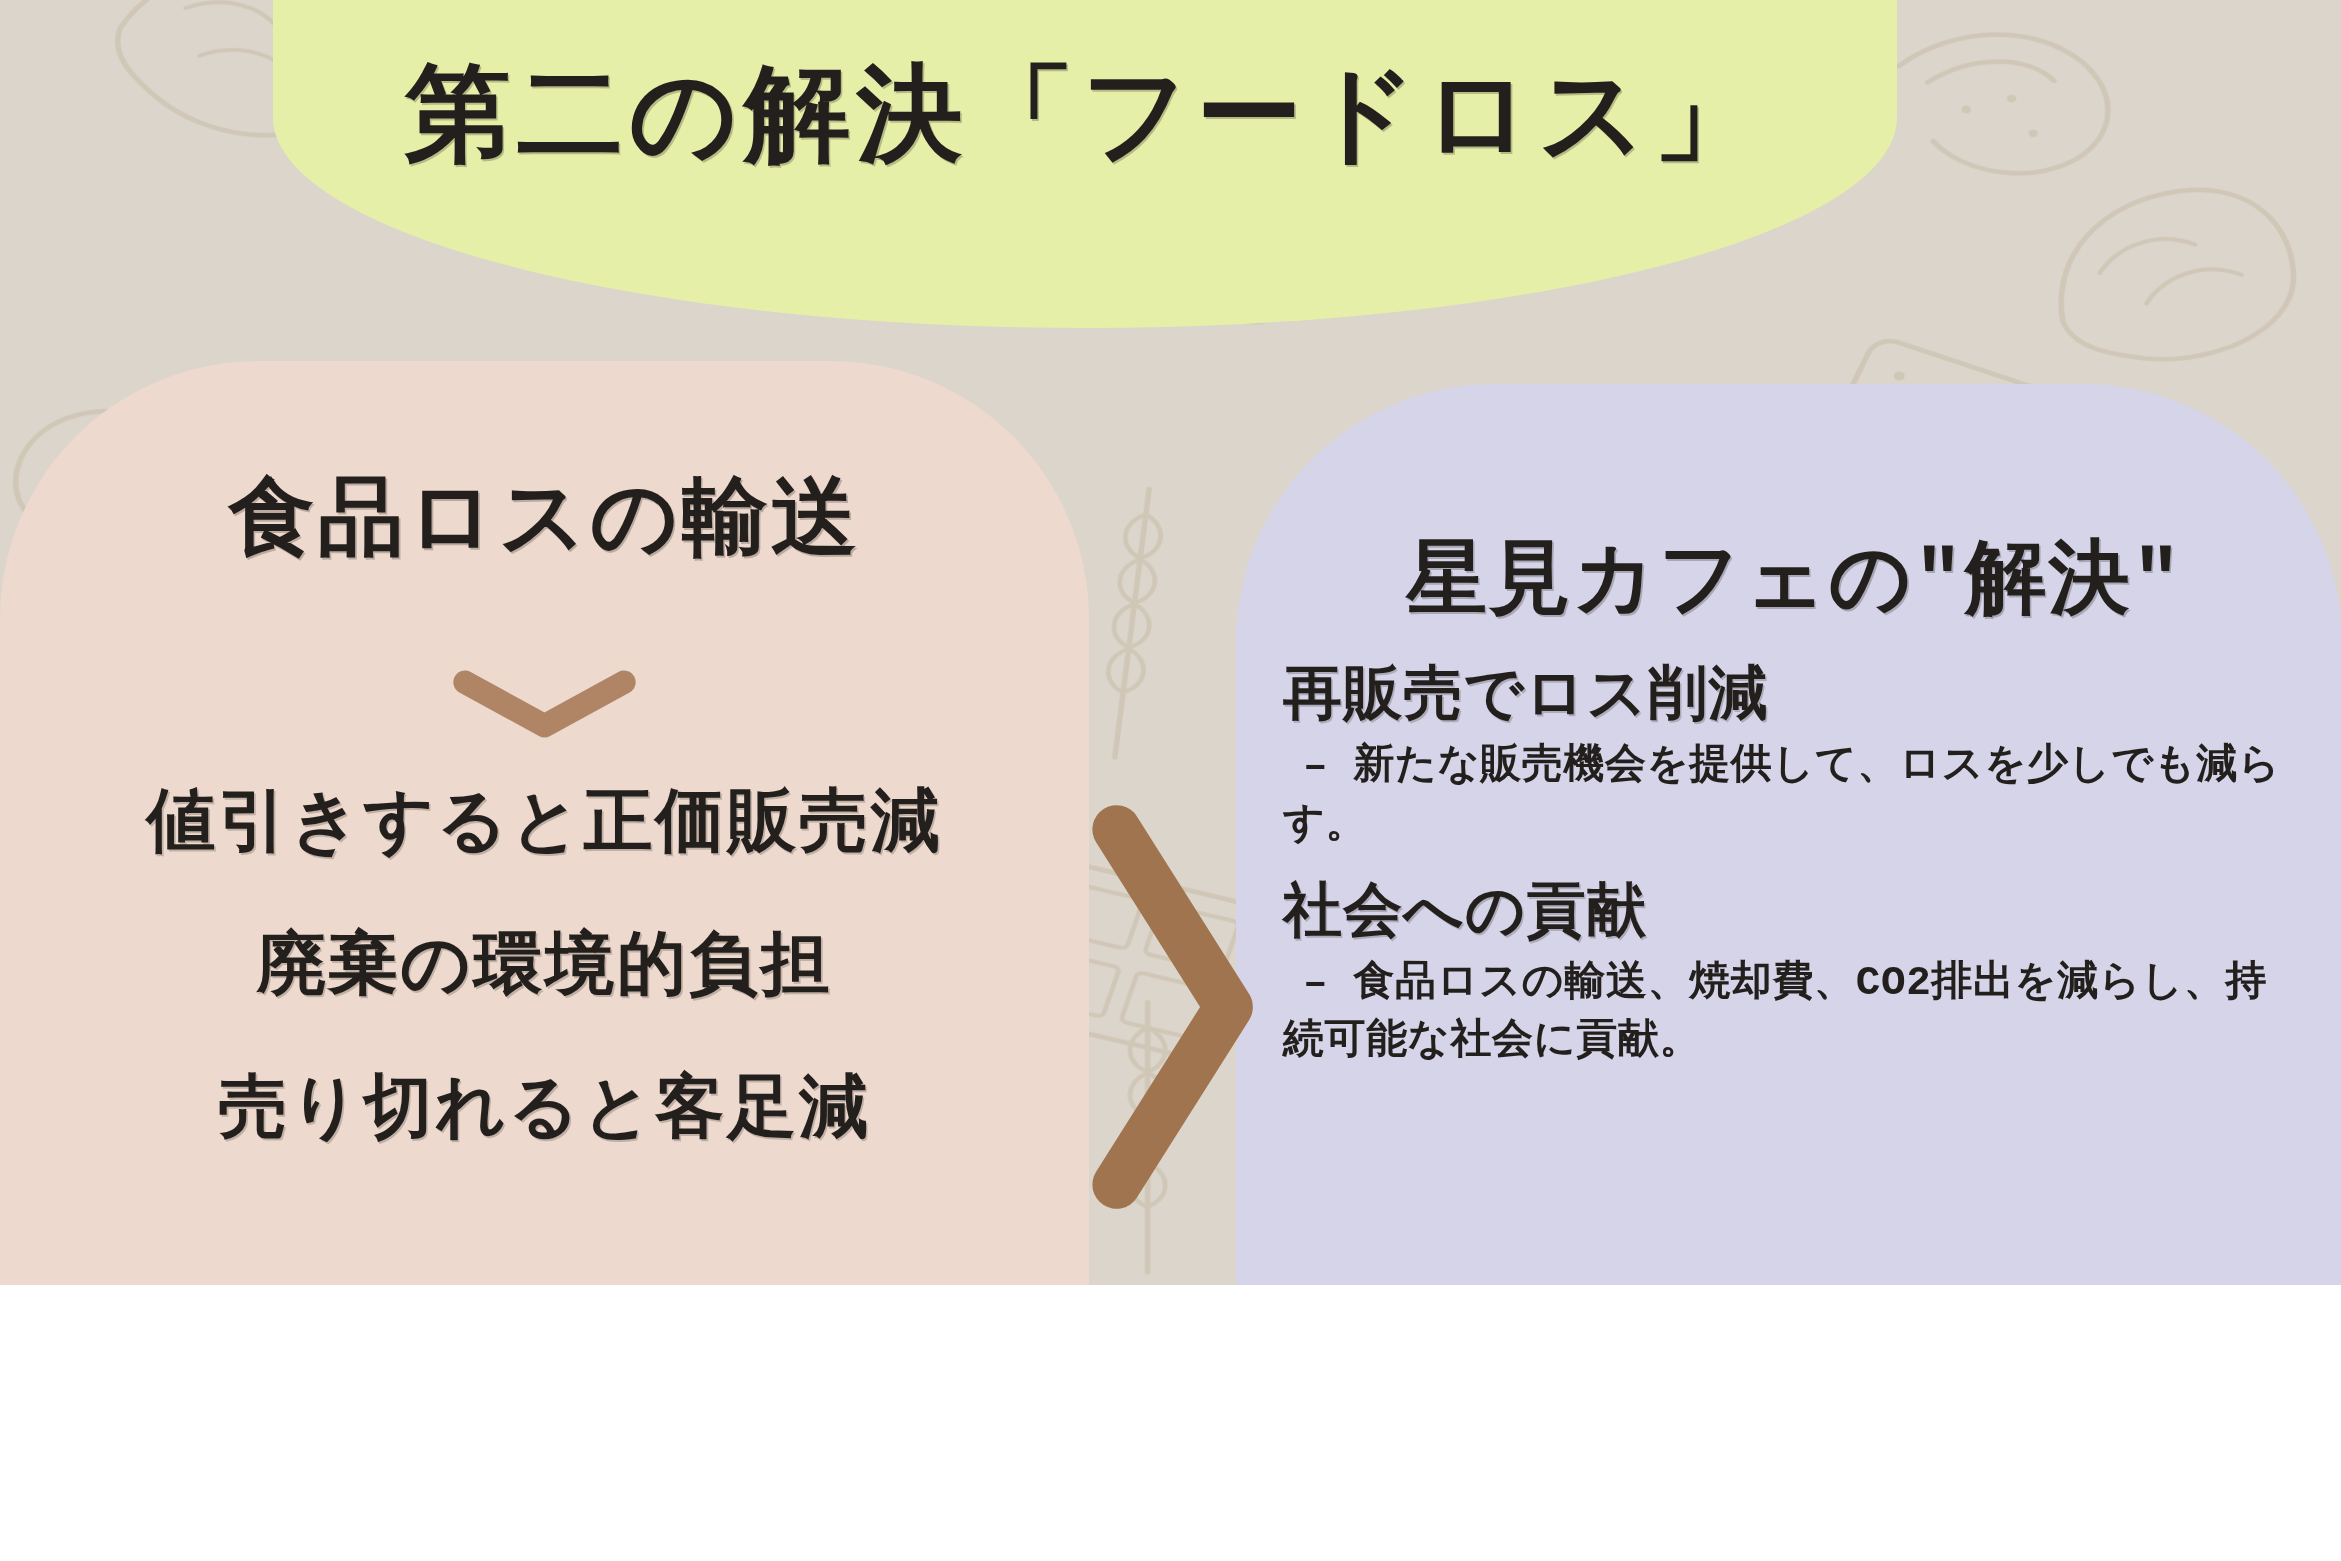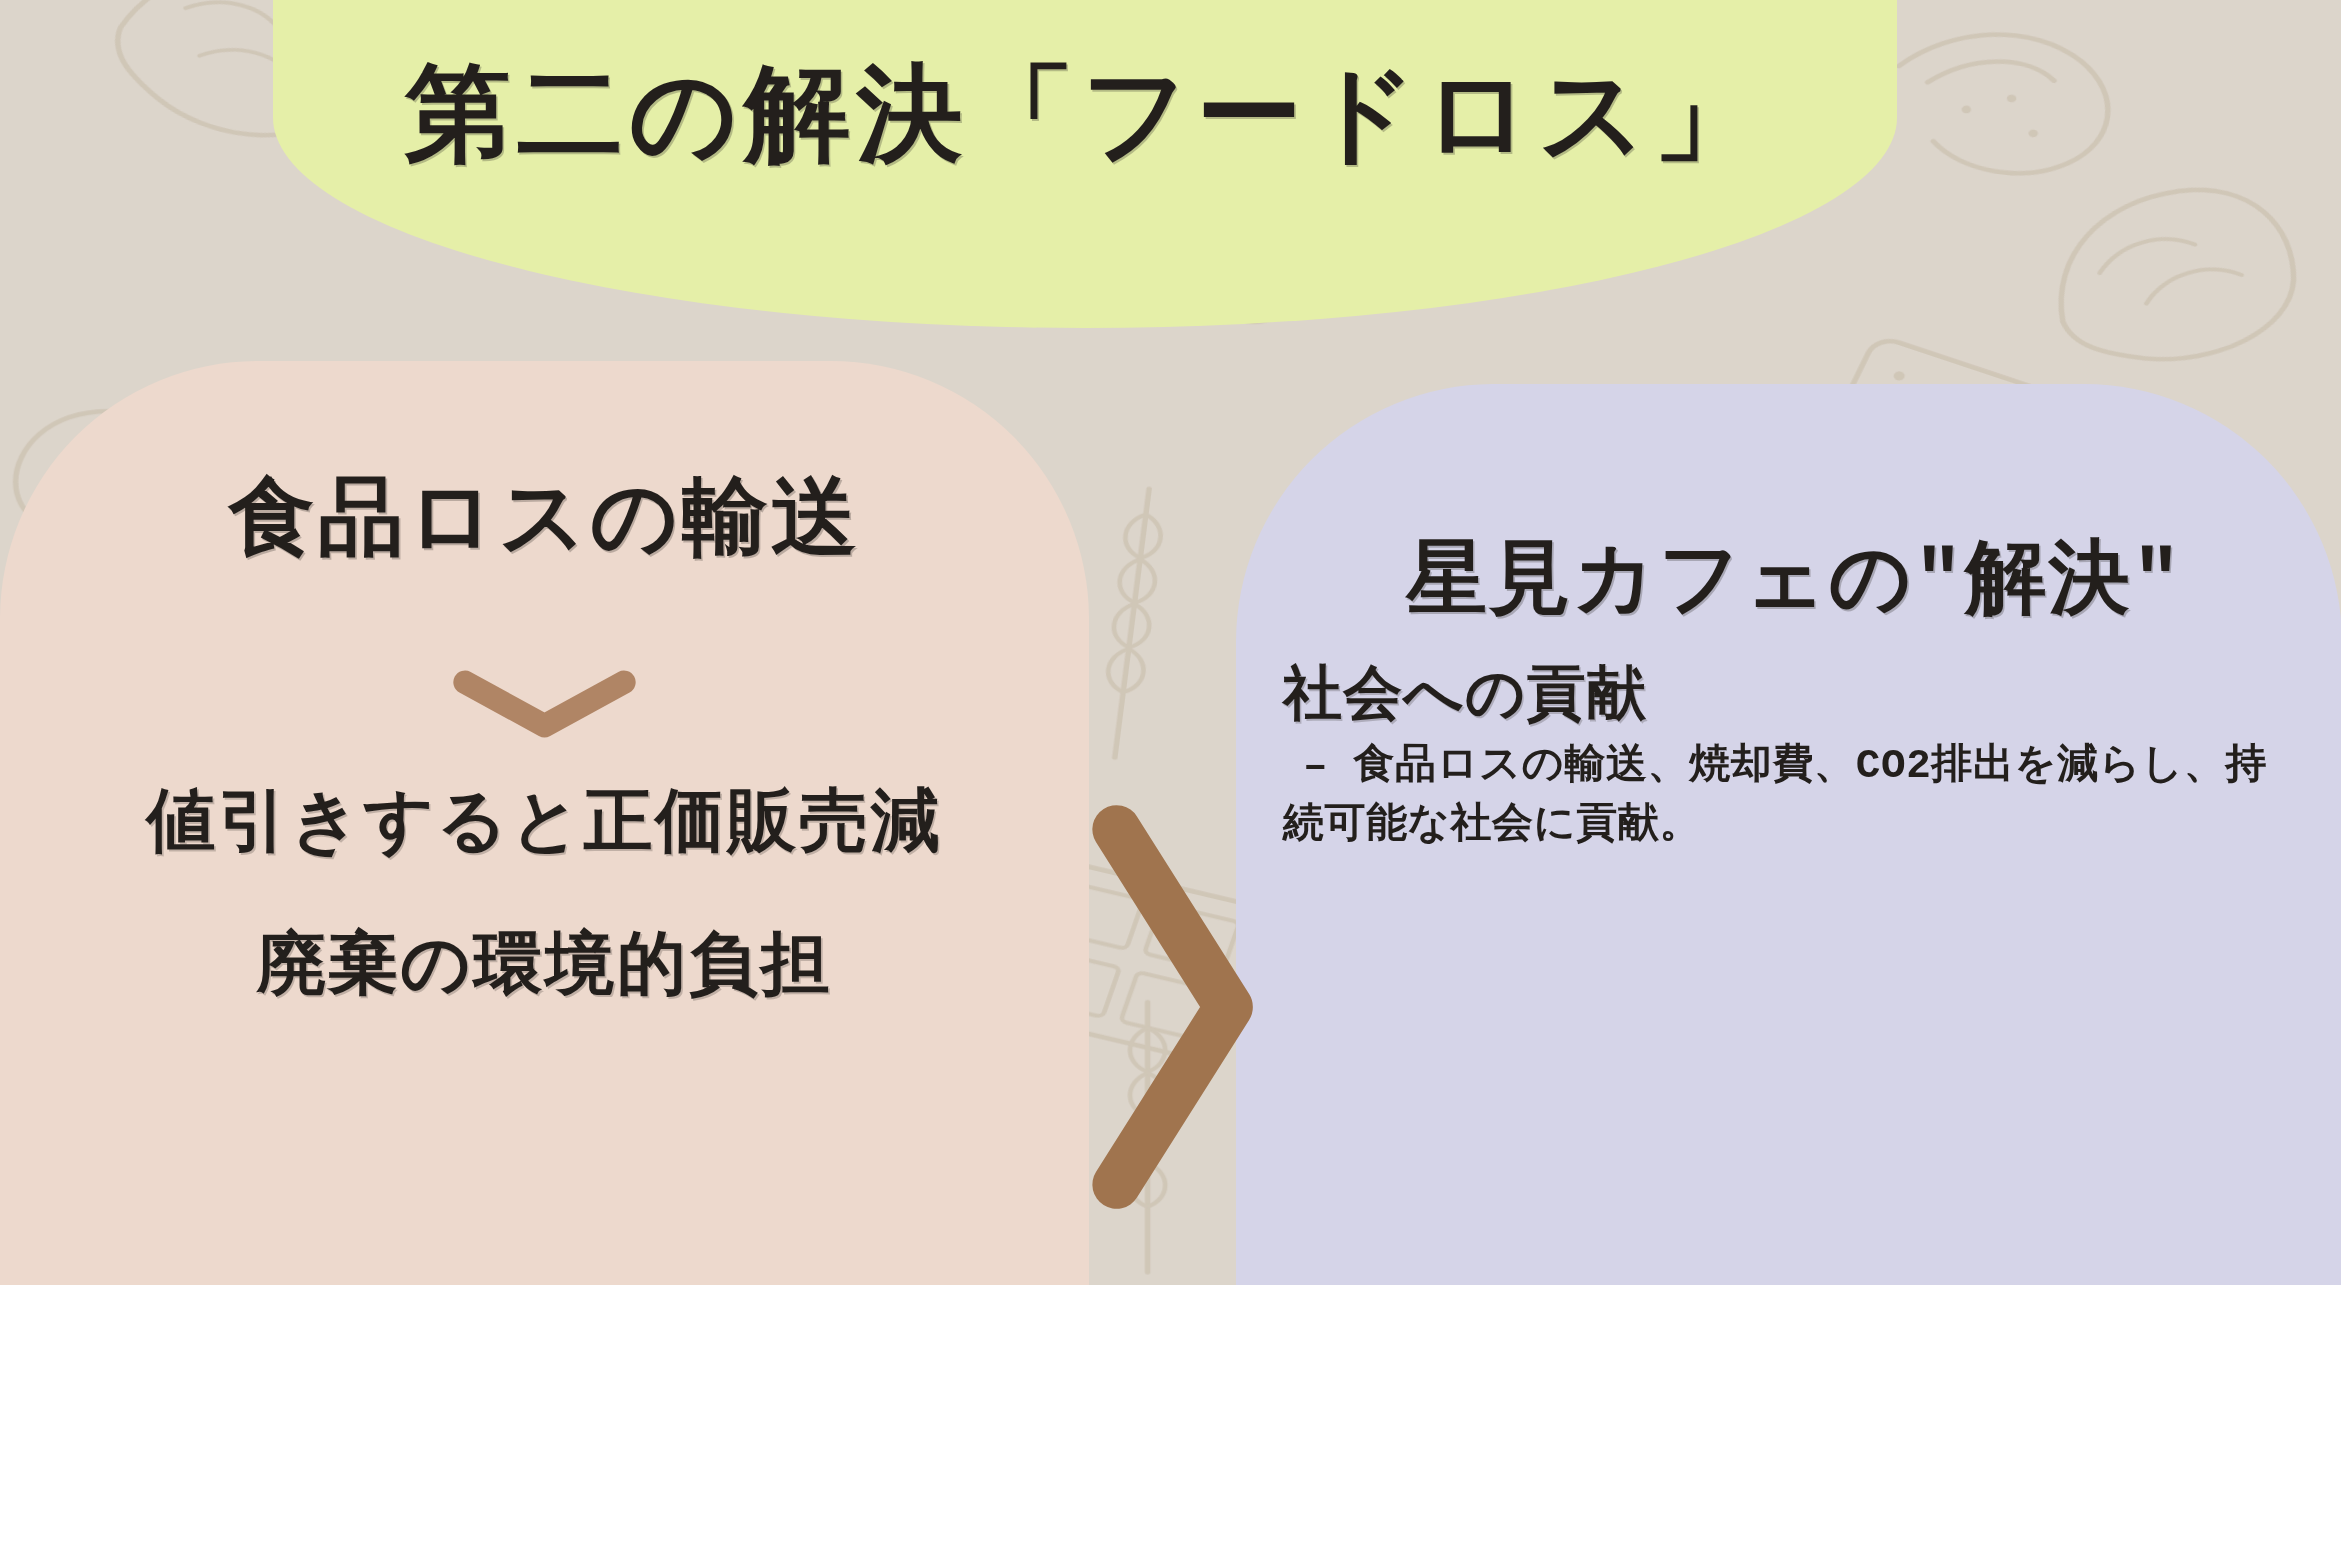--- a/index.html
+++ b/index.html
@@ -253,32 +253,37 @@
     <div class="left-inner">
       <h2 class="left-heading">食品ロスの輸送</h2>
 
       <svg class="chevron-down" viewBox="0 0 240 92" aria-hidden="true">
         <path d="M18 18 L120 74 L222 18" fill="none" stroke="#B08565" stroke-width="30" stroke-linecap="round" stroke-linejoin="round"></path>
       </svg>
 
       <ul class="left-list">
         <li>値引きすると正価販売減</li>
         <li>廃棄の環境的負担</li>
+        <li>売り切れると客足減</li>
       </ul>
     </div>
   </section>
 
   <svg class="arrow-right" viewBox="0 0 240 540" aria-hidden="true">
     <path d="M52 42 L196 270 L52 498" fill="none" stroke="#A0744E" stroke-width="62" stroke-linecap="round" stroke-linejoin="round"></path>
   </svg>
 
   <section class="panel panel-right">
     <div class="right-inner">
       <h2 class="right-heading">星見カフェの"解決"</h2>
 
+      <div class="sol-block">
+        <div class="sol-title">再販売でロス削減</div>
+        <div class="sol-desc">– 新たな販売機会を提供して、ロスを少しでも減らす。</div>
+      </div>
 
 
       <div class="sol-block">
         <div class="sol-title">社会への貢献</div>
         <div class="sol-desc">– 食品ロスの輸送、焼却費、CO2排出を減らし、持続可能な社会に貢献。</div>
       </div>
     </div>
   </section>
 
 </div>

